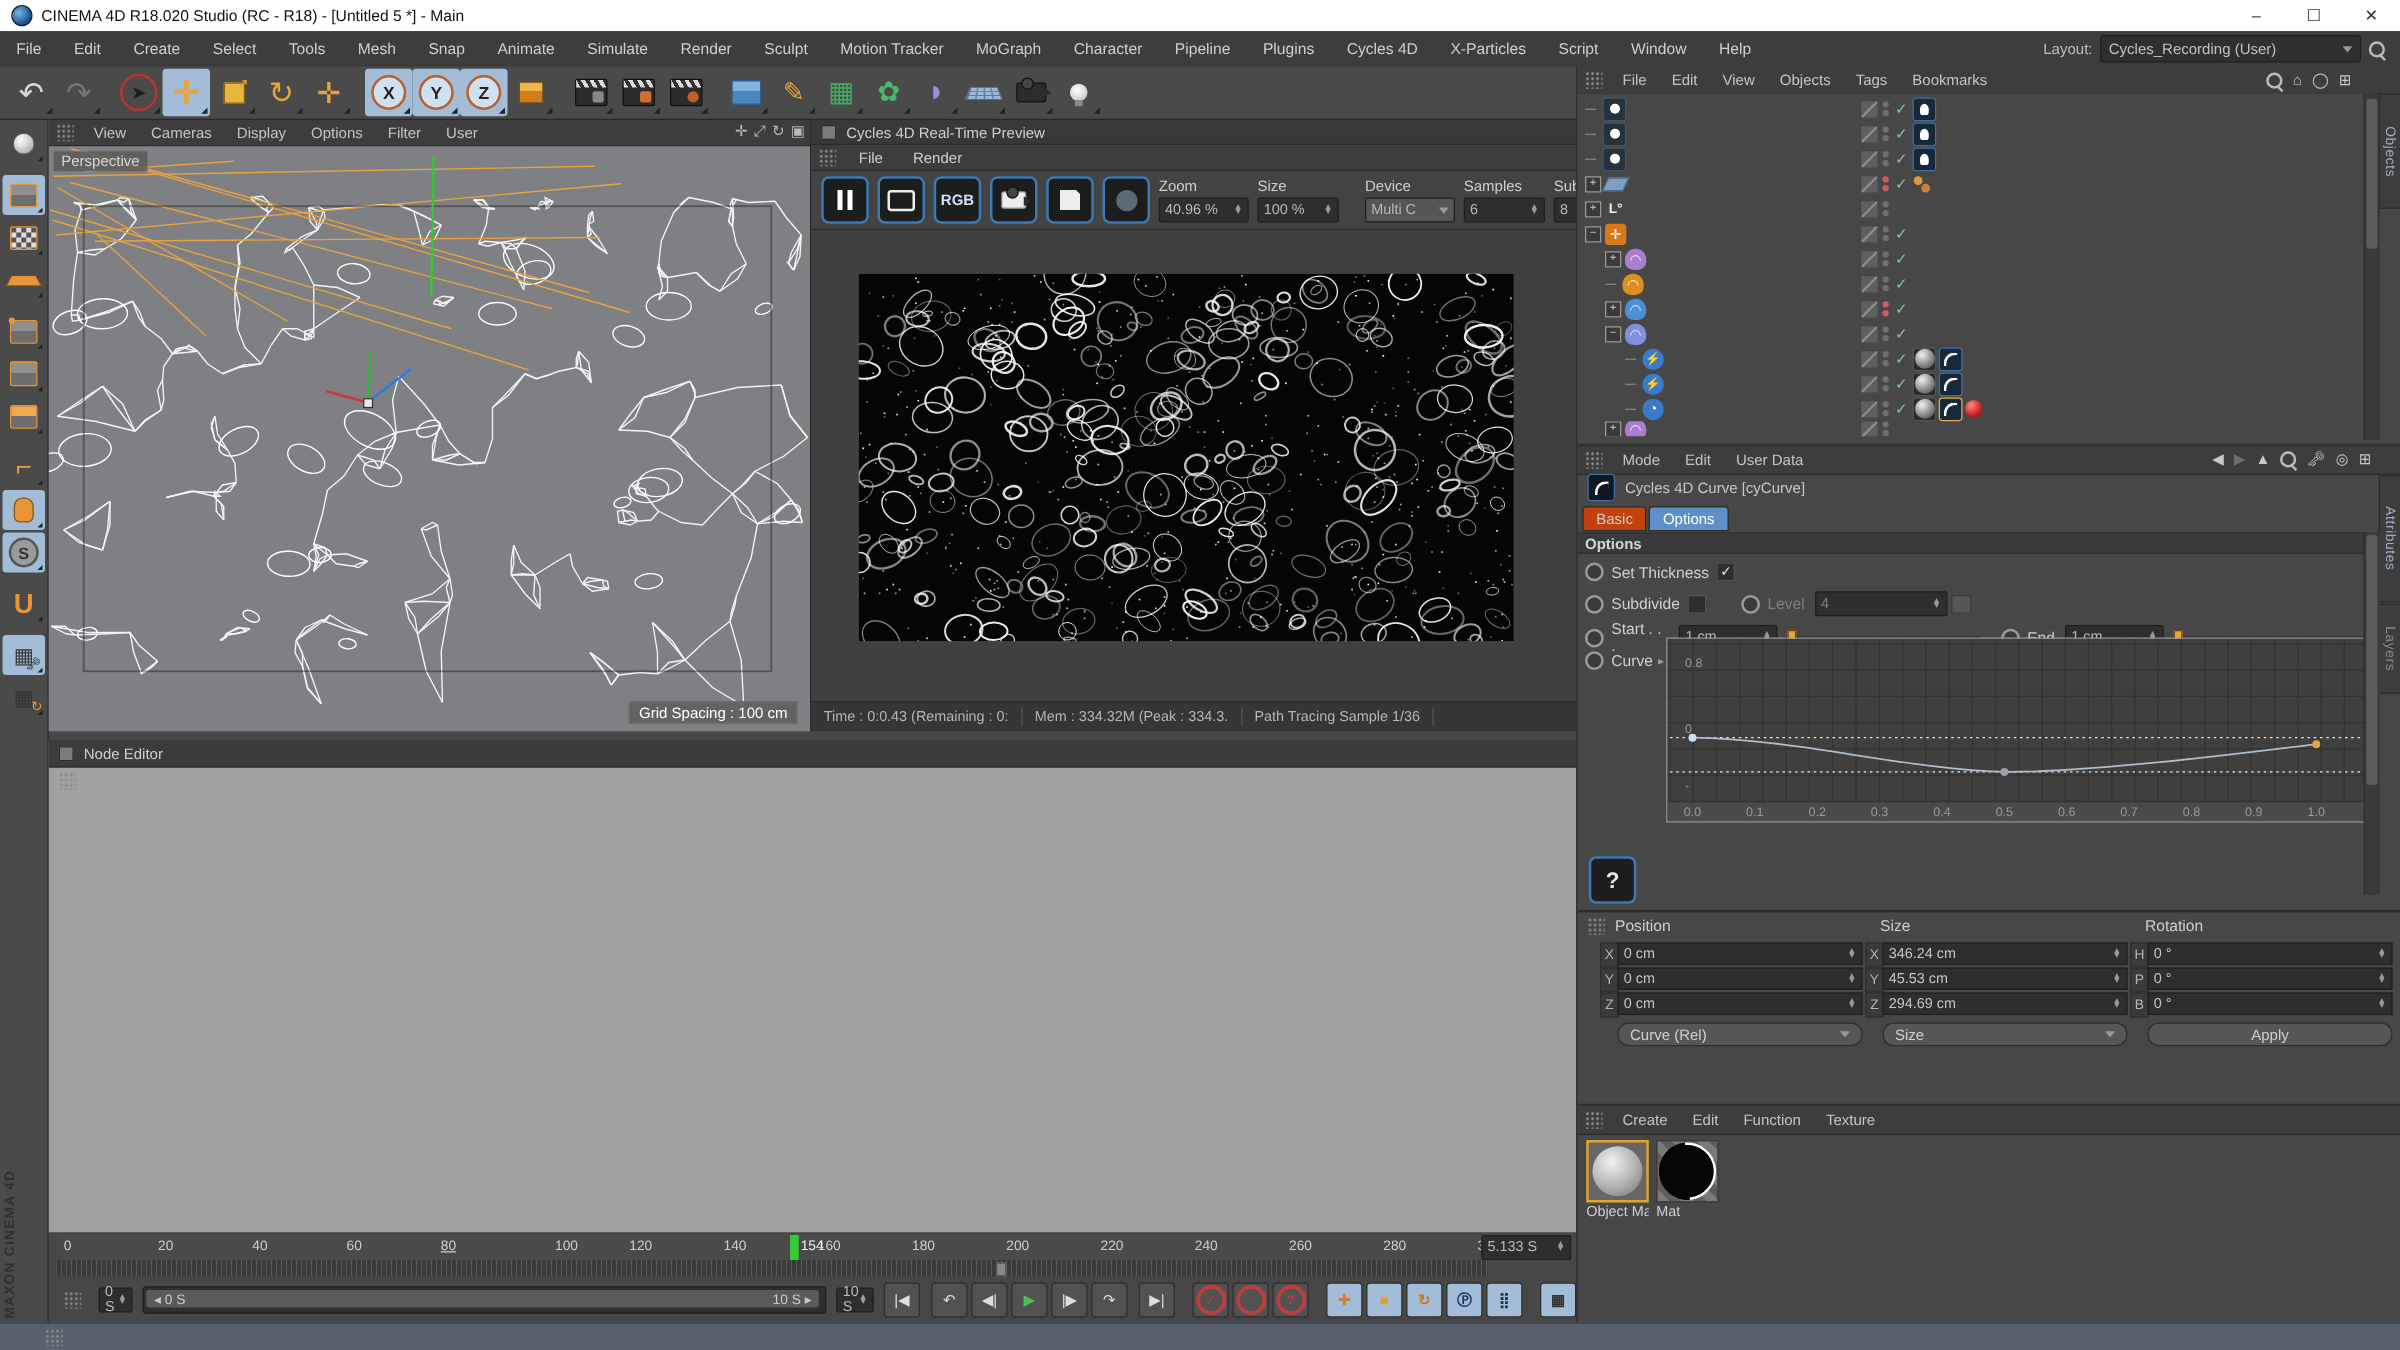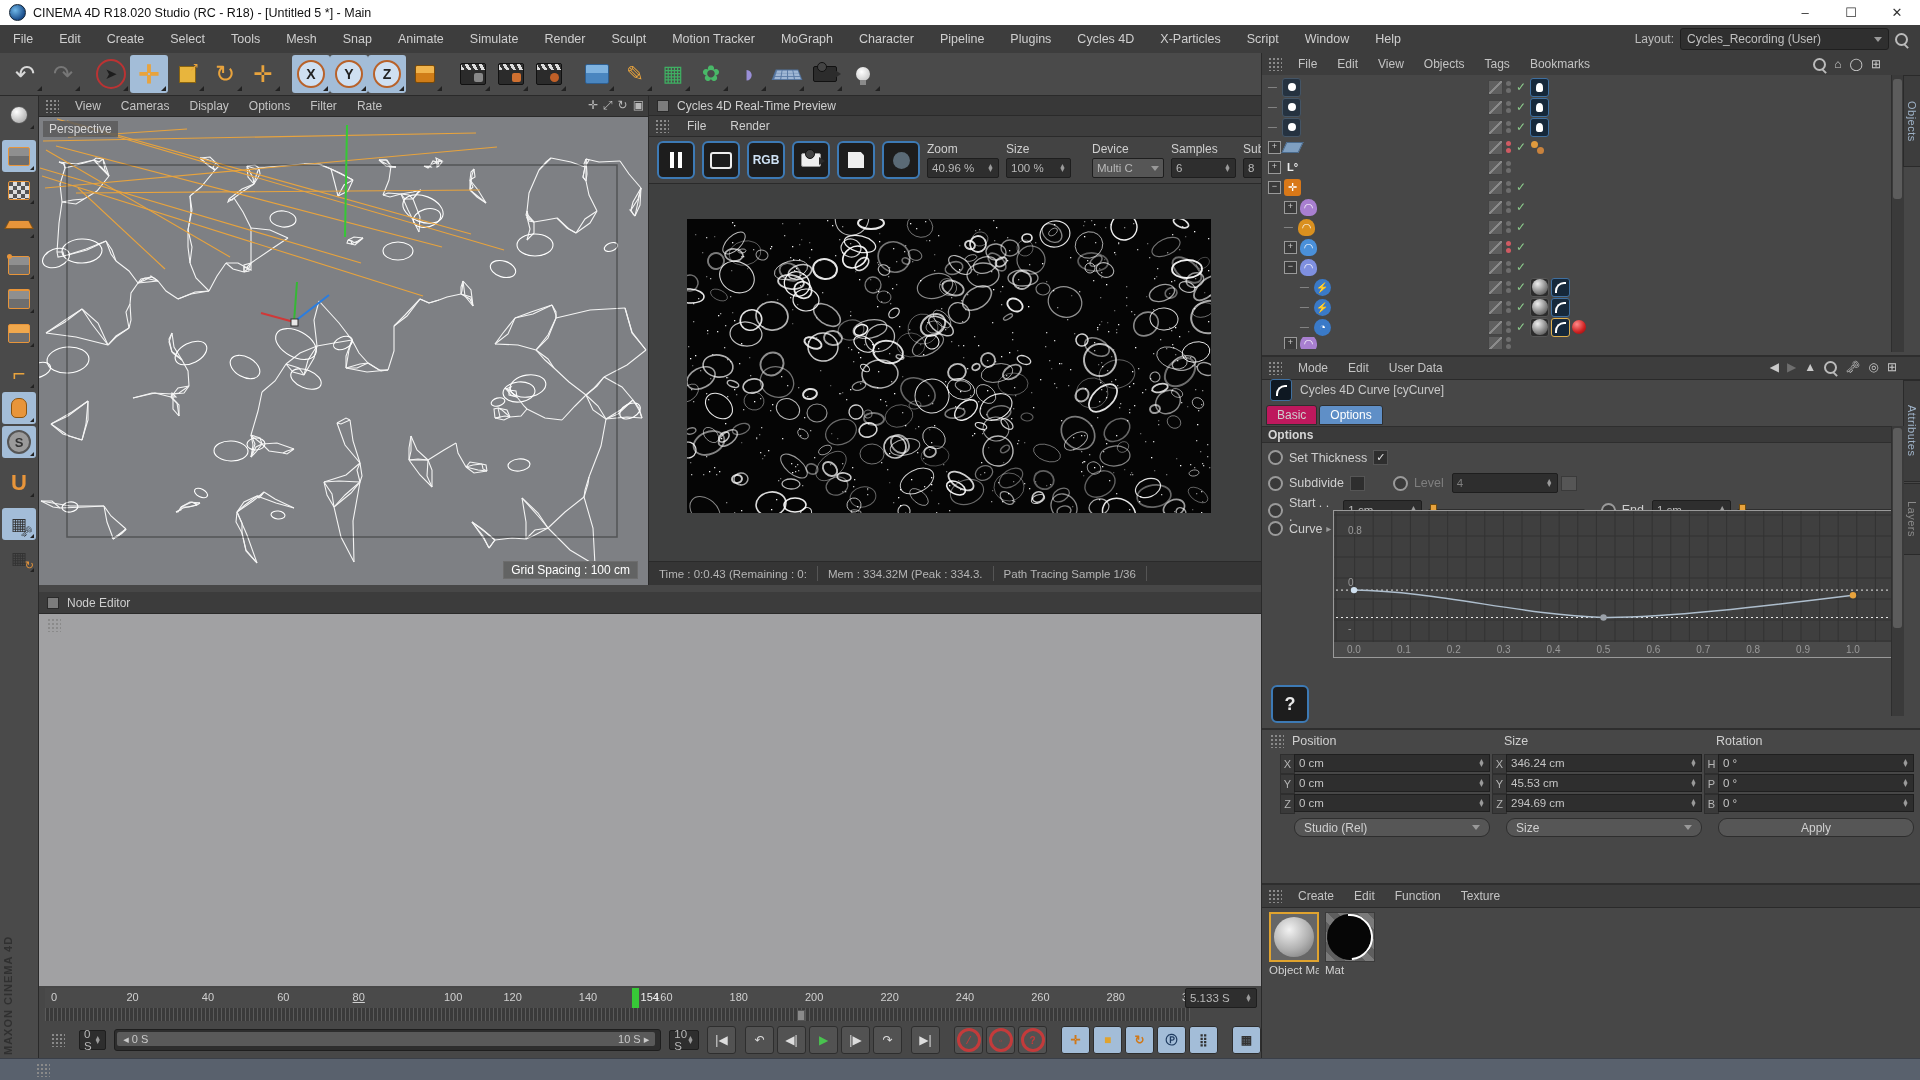--- a/index.html
+++ b/index.html
@@ -117,21 +117,21 @@
   .tagzone{position:absolute;left:268px;display:flex;gap:2px;align-items:center;}
   .tagtile{width:17px;height:17px;background:#16283a;border:1px solid #3f6f9f;border-radius:3px;display:flex;align-items:center;justify-content:center;}
   .matball{width:16px;height:16px;border-radius:50%;background:radial-gradient(circle at 35% 30%,#f0f0f0,#8a8a8a 55%,#3a3a3a);}
   .curveglyph{width:9px;height:9px;border-left:2px solid #fff;border-top:2px solid #fff;border-top-left-radius:9px;}
   .redball{width:14px;height:14px;border-radius:50%;background:radial-gradient(circle at 35% 30%,#ff8a8a,#cc1f1f 60%,#7a0e0e);}
   
   #attrmgr{position:absolute;left:0;top:302px;width:659px;height:372px;}
   #attr-title-row{position:absolute;left:0;top:22px;width:100%;height:26px;display:flex;align-items:center;}
   .attr-obj-icon{width:20px;height:20px;background:#0e1822;border:1px solid #3f6f9f;border-radius:3px;margin:0 8px;display:flex;align-items:center;justify-content:center;}
   #attr-tabs{position:absolute;left:4px;top:50px;display:flex;gap:2px;}
-  .atab{padding:2px 10px;background:#be185d;border:1px solid #2e2e2e;border-radius:3px 3px 0 0;color:#cfcfcf;}
+  .atab{padding:2px 10px;background:#c2410c;border:1px solid #2e2e2e;border-radius:3px 3px 0 0;color:#cfcfcf;}
   .atab.sel{background:#5f8fc7;color:#fff;}
   #attr-section{position:absolute;left:0;top:71px;width:100%;height:17px;background:#3a3a3a;border-top:1px solid #2e2e2e;border-bottom:1px solid #2e2e2e;display:flex;align-items:center;padding-left:6px;box-sizing:border-box;font-weight:bold;color:#d5d5d5;}
   .arow{position:absolute;left:6px;display:flex;align-items:center;font-size:12.5px;color:#cfcfcf;}
   .keycirc{width:11px;height:11px;border:2px solid #9a9a9a;border-radius:50%;background:#3a3a3a;margin-right:6px;flex:0 0 auto;}
   .chkbox{width:13px;height:13px;background:#2e2e2e;border:1px solid #555;margin-left:6px;display:flex;align-items:center;justify-content:center;color:#e8e8e8;font-size:11px;}
   .slider-track{height:3px;background:#2e2e2e;border-radius:2px;position:relative;}
   .slider-handle{position:absolute;top:-5px;width:5px;height:13px;background:#e8a33d;border:1px solid #6d4a10;}
   .dim{color:#7f7f7f;}
   #curvegraph{position:absolute;left:71px;top:155px;border:1px solid #9a9a9a;}
   #cycles-q{position:absolute;left:9px;top:330px;}
@@ -366,21 +366,21 @@
 
   <div class="abs" id="viewport">
     <div id="vp-menu">
       <span class="gripdots"></span>
       <div id="vp-menu-items" style="display:flex;">
           <span class="mi">View</span>
           <span class="mi">Cameras</span>
           <span class="mi">Display</span>
           <span class="mi">Options</span>
           <span class="mi">Filter</span>
-          <span class="mi">Rate</span>
+          <span class="mi">User</span>
         </div>
       <div class="vp-corner-icons">
         <span>✛</span>
         <span>⤢</span>
         <span>↻</span>
         <span>▣</span>
       </div>
     </div>
     <svg id="vp-canvas" width="609" height="468">
         <rect width="609" height="468" fill="#7e8084"></rect>
@@ -2133,21 +2133,21 @@
         <div class="coord-field" style="position: absolute; left: 32px; top: 44px; width: 196px;">
           <span>0 cm</span>
           <span class="spin">▲<br>▼</span>
         </div>
         <div class="coord-label" style="position: absolute; left: 18px; top: 64px;">Z</div>
         <div class="coord-field" style="position: absolute; left: 32px; top: 64px; width: 196px;">
           <span>0 cm</span>
           <span class="spin">▲<br>▼</span>
         </div>
         <div class="coord-dd" style="position: absolute; left: 32px; top: 88px; width: 196px;">
-          <span>Studio (Rel)</span>
+          <span>Curve (Rel)</span>
           <span class="dd-arrow"></span>
         </div>
         <div class="coord-head" style="left: 242px;">Size</div>
         <div class="coord-label" style="position: absolute; left: 230px; top: 24px;">X</div>
         <div class="coord-field" style="position: absolute; left: 244px; top: 24px; width: 196px;">
           <span>346.24 cm</span>
           <span class="spin">▲<br>▼</span>
         </div>
         <div class="coord-label" style="position: absolute; left: 230px; top: 44px;">Y</div>
         <div class="coord-field" style="position: absolute; left: 244px; top: 44px; width: 196px;">

